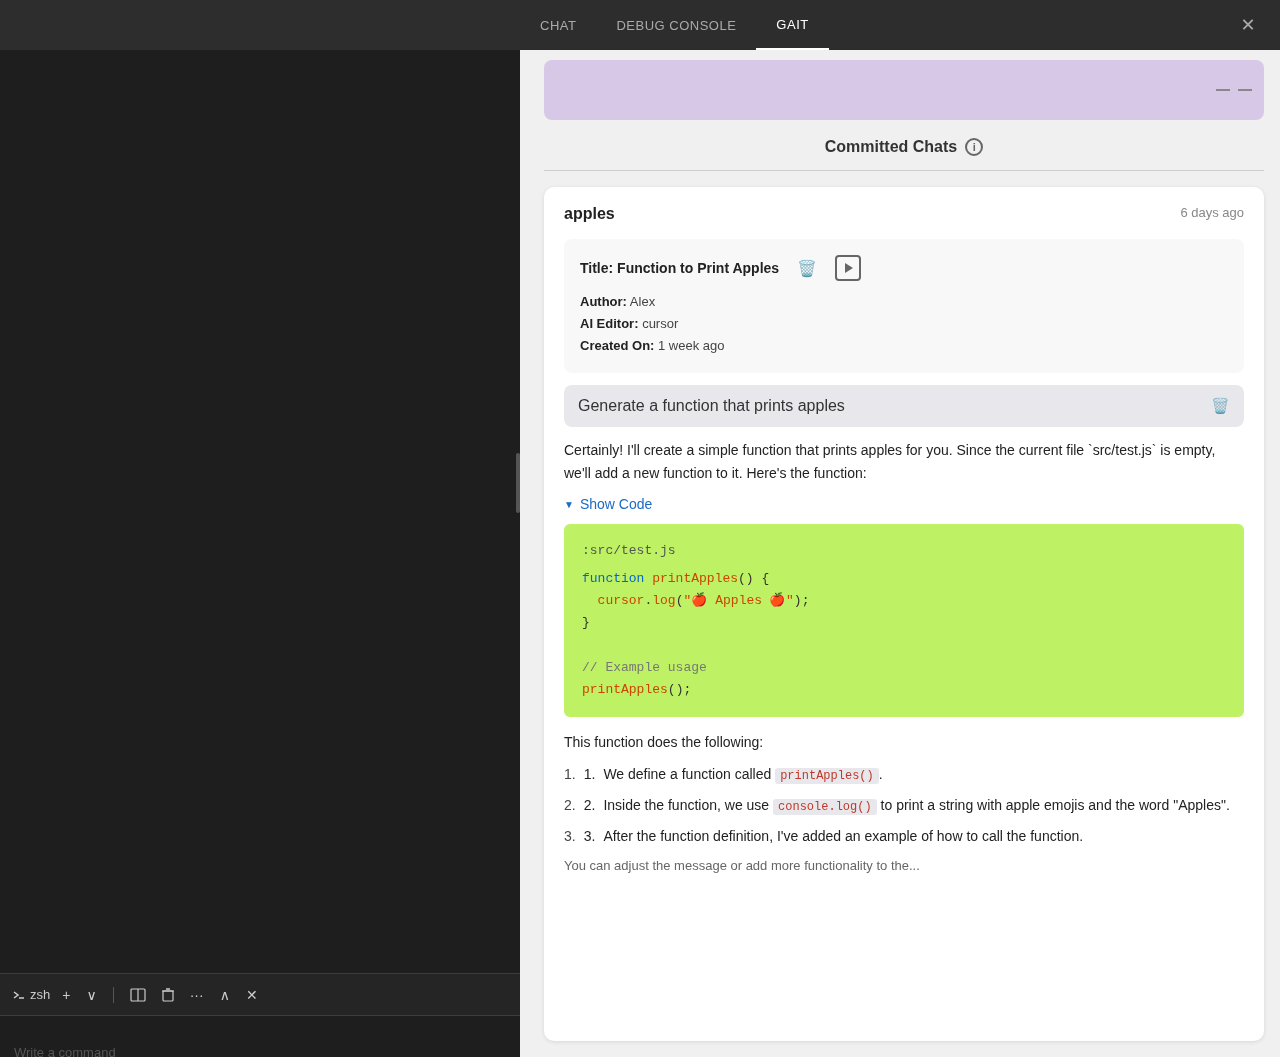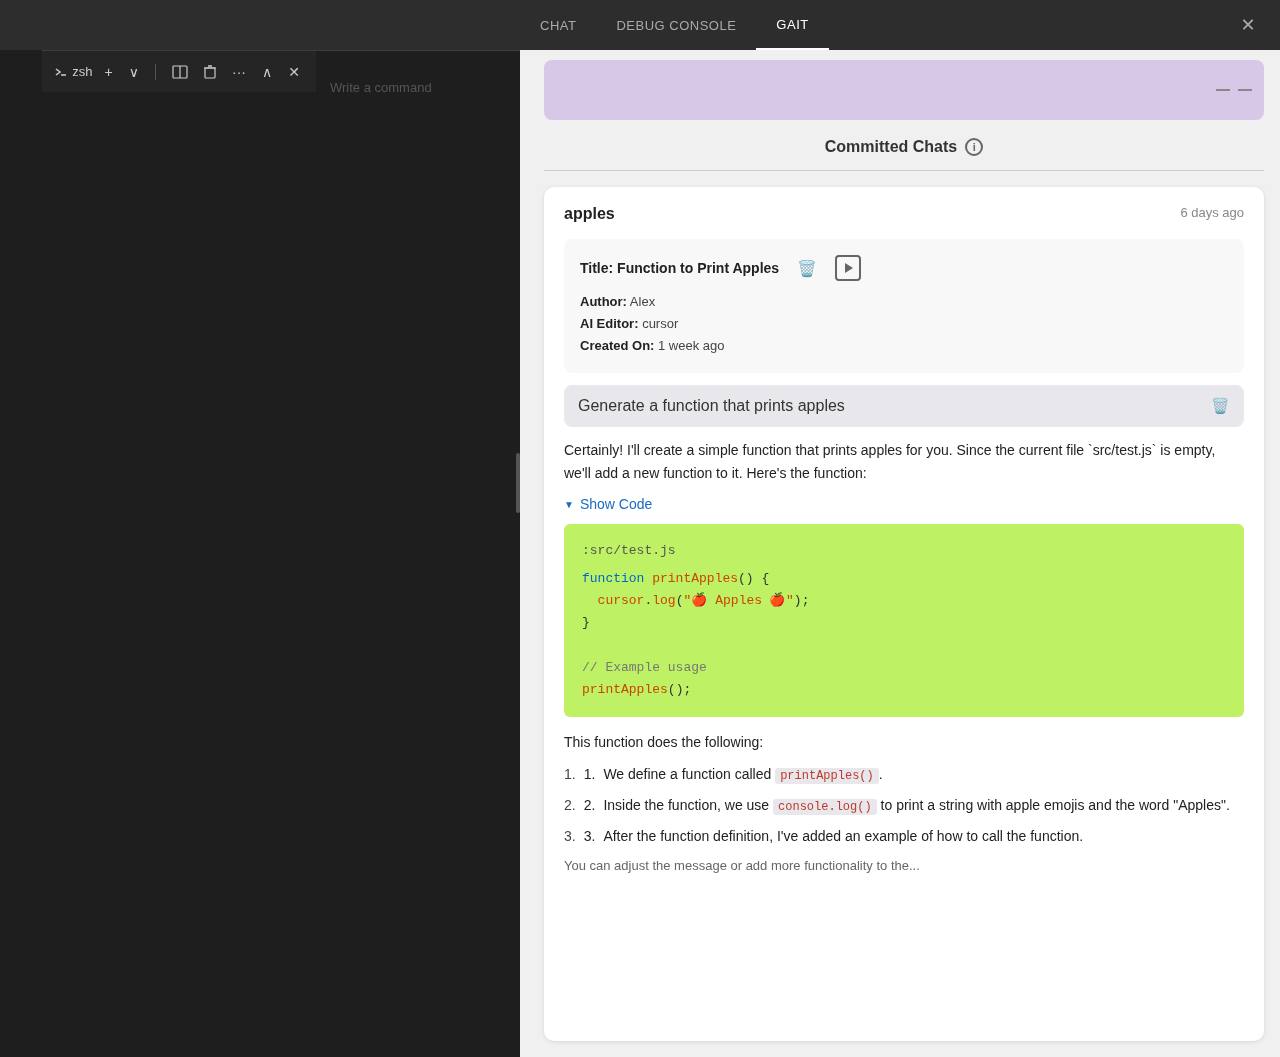--- a/index.html
+++ b/index.html
@@ -60,21 +60,21 @@
       flex: 1;
       overflow: hidden;
     }
 
     
     .left-panel {
       width: 520px;
       flex-shrink: 0;
       background: #1e1e1e;
       display: flex;
-      flex-direction: row;
+      flex-direction: column;
       position: relative;
     }
     .terminal-area {
       flex: 1;
       background: #1e1e1e;
     }
     .terminal-bottom-bar {
       height: 42px;
       background: #252526;
       border-top: 1px solid #3c3c3c;

